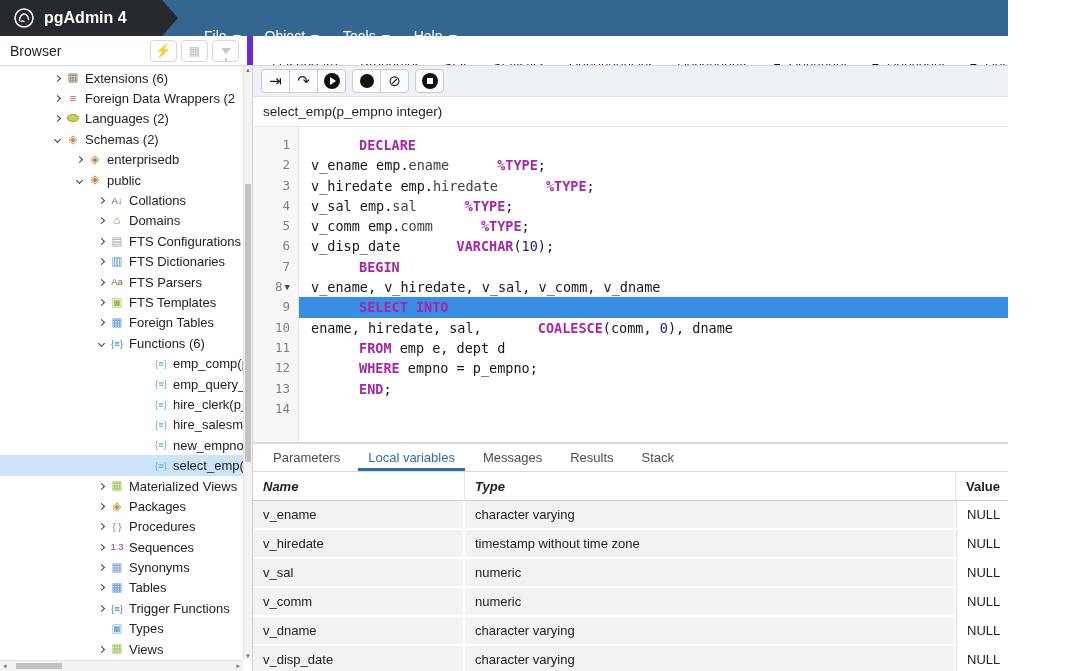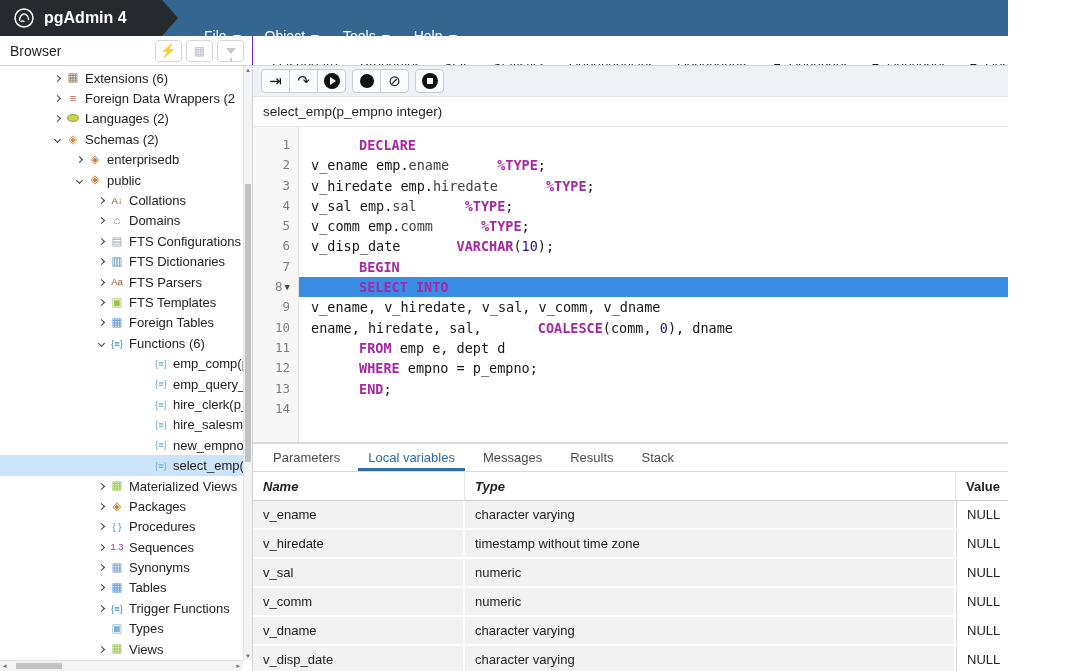--- a/index.html
+++ b/index.html
@@ -10,21 +10,21 @@
   
   .topbar { height:36px; background:#336791; display:flex; align-items:stretch; flex-shrink:0; }
   .brand { background:#26292d; width:178px; clip-path:polygon(0 0, calc(100% - 16px) 0, 100% 50%, calc(100% - 16px) 100%, 0 100%);
            display:flex; align-items:center; gap:8px; padding-left:12px; color:#fff; font-weight:bold; font-size:16px; }
   .menus { display:flex; align-items:center; margin-left:16px; gap:4px;margin-top:36px; }
   .menu { color:#fff; font-size:14px; padding:0 10px; display:flex; align-items:center; gap:6px; cursor:default; }
   .caret { width:0; height:0; border-left:4px solid transparent; border-right:4px solid transparent; border-top:5px solid #fff; margin-top:2px; }
 
   
   .second { height:30px; display:flex; background:#fff; border-bottom:1px solid #d2d6da; flex-shrink:0; }
-  .browser-head { width:253px; border-right:1px solid #6d28d9; display:flex; align-items:center; justify-content:space-between; padding:0 8px 0 10px; }
+  .browser-head { width:253px; border-right:6px solid #6d28d9; display:flex; align-items:center; justify-content:space-between; padding:0 8px 0 10px; }
   .browser-title { font-size:14px; color:#222; }
   .bh-btns { display:flex; gap:4px; }
   .bh-btn { width:27px; height:22px; border:1px solid #d4d8dc; border-radius:4px; background:#fff; display:flex; align-items:center; justify-content:center; font-size:12px; }
   .bolt { color:#3c4044; font-size:13px; }
   .gridglyph { color:#b9bfc6; font-size:12px; }
   .funnel { width:0; height:0; border-left:5px solid transparent; border-right:5px solid transparent; border-top:6px solid #c3c9cf; position:relative; }
   .funnel::after { content:""; position:absolute; left:-1px; top:4px; width:2px; height:4px; background:#c3c9cf; }
 
   .tabbar { flex:1; display:flex; align-items:center; padding-left:8px; font-size:13.5px; color:#36393c; overflow:hidden;margin-top:28px; }
   .tab { padding:0 11px; white-space:nowrap; cursor:default; }
@@ -462,22 +462,22 @@
             </div>
           </div>
         <div class="code">
             <div class="cline"><span class="tk-kw">DECLARE</span></div>
             <div class="cline"><span class="tk-p">v_ename emp.</span><span class="tk-attr">ename</span><span class="tk-kw">%TYPE</span><span class="tk-p">;</span></div>
             <div class="cline"><span class="tk-p">v_hiredate emp.</span><span class="tk-attr">hiredate</span><span class="tk-kw">%TYPE</span><span class="tk-p">;</span></div>
             <div class="cline"><span class="tk-p">v_sal emp.</span><span class="tk-attr">sal</span><span class="tk-kw">%TYPE</span><span class="tk-p">;</span></div>
             <div class="cline"><span class="tk-p">v_comm emp.</span><span class="tk-attr">comm</span><span class="tk-kw">%TYPE</span><span class="tk-p">;</span></div>
             <div class="cline"><span class="tk-p">v_disp_date </span><span class="tk-kw">VARCHAR</span><span class="tk-p">(</span><span class="tk-num">10</span><span class="tk-p">);</span></div>
             <div class="cline"><span class="tk-kw">BEGIN</span></div>
+            <div class="cline"><span class="tk-p">v_ename, v_hiredate, v_sal, v_comm, v_dname</span></div>
             <div class="cline hl"><span class="tk-kw">SELECT INTO</span></div>
-            <div class="cline"><span class="tk-p">v_ename, v_hiredate, v_sal, v_comm, v_dname</span></div>
             <div class="cline"><span class="tk-p">ename, hiredate, sal, </span><span class="tk-kw">COALESCE</span><span class="tk-p">(comm, </span><span class="tk-num">0</span><span class="tk-p">), dname</span></div>
             <div class="cline"><span class="tk-kw">FROM</span><span class="tk-p"> emp e, dept d</span></div>
             <div class="cline"><span class="tk-kw">WHERE</span><span class="tk-p"> empno = p_empno;</span></div>
             <div class="cline"><span class="tk-kw">END</span><span class="tk-p">;</span></div>
           </div>
       </div>
 
       <div class="btabs">
           <div class="btab">
             <span>Parameters</span>

